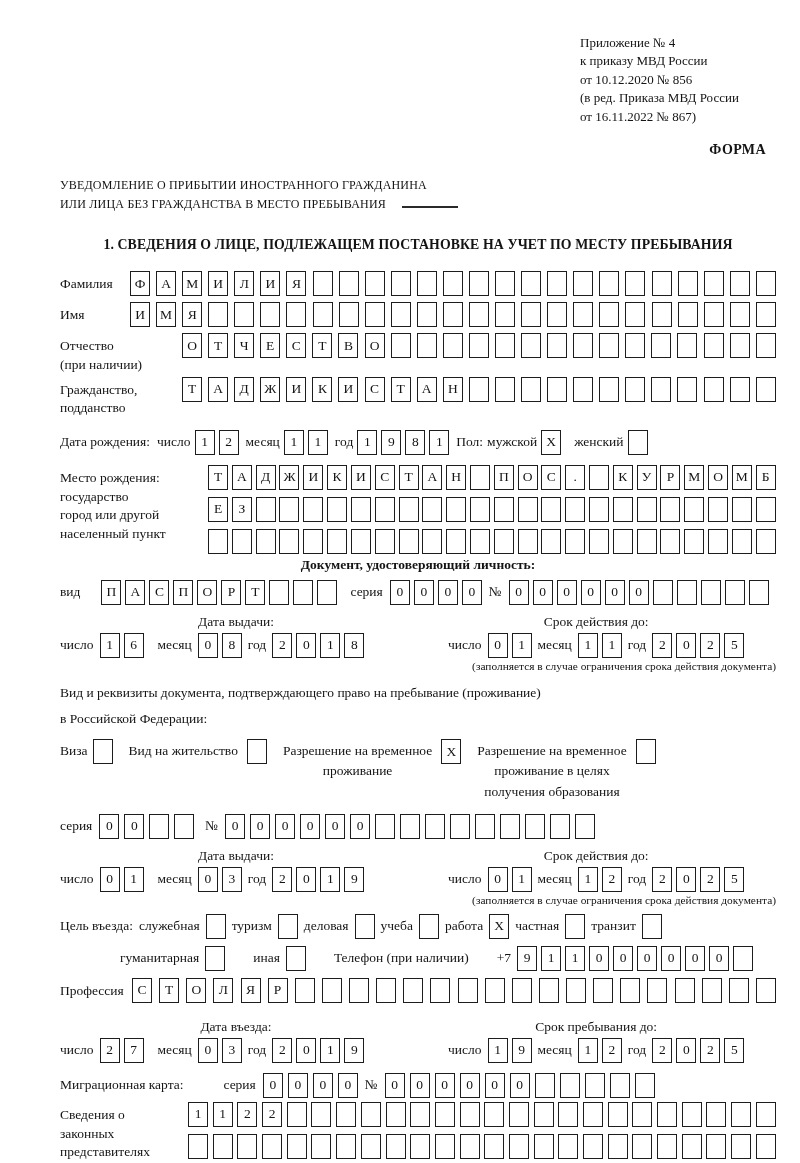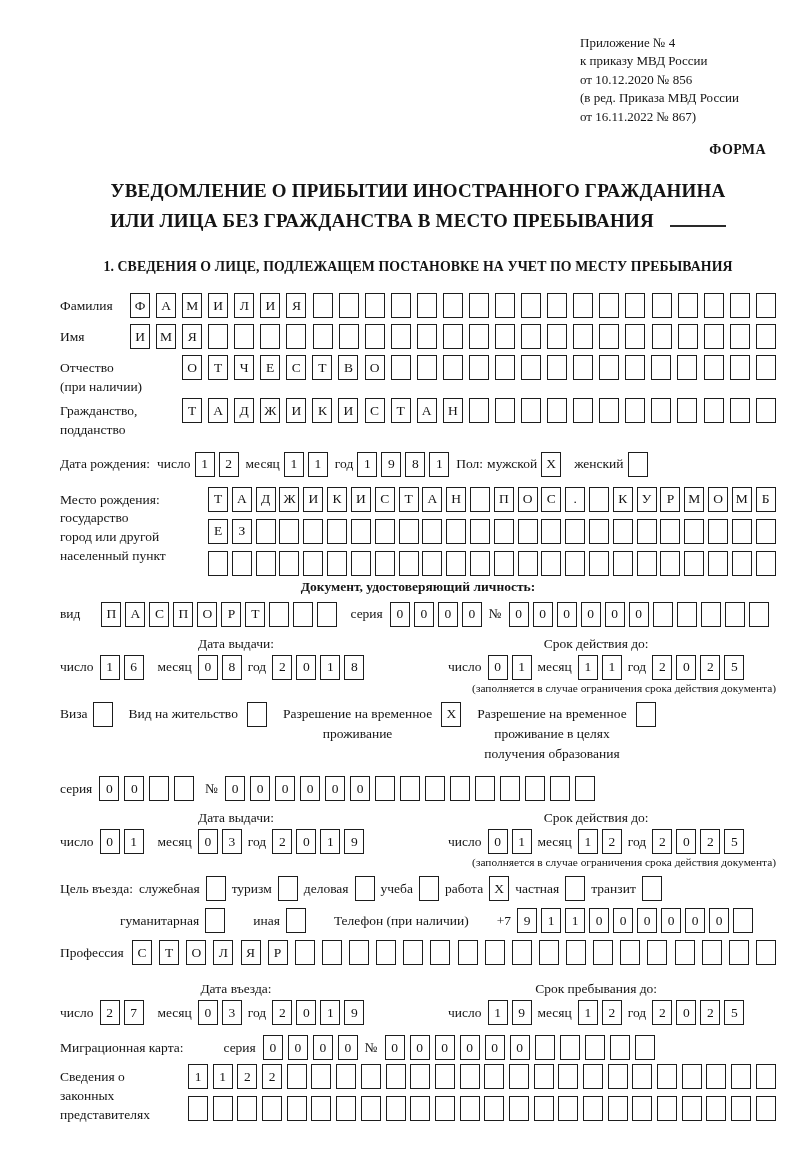--- a/index.html
+++ b/index.html
@@ -8,21 +8,21 @@
     width: 800px; height: 1163px; margin: 0 auto;
     font-family: "Liberation Serif", "DejaVu Serif", serif;
     color: #141414; font-size: 13.5px;
   }
   .page { width: 800px; height: 1163px; padding: 34px 24px 10px 60px; overflow: hidden; border-radius: 15px; }
 
   .appendix { margin-left: auto; width: 196px; font-size: 13px; line-height: 1.42; }
   .edition { }
   .forma { text-align: right; padding-right: 10px; font-weight: bold; font-size: 14px; letter-spacing: .4px; margin-top: 16px; }
 
-  .title { text-align: center; font-weight: bold; font-size: 19px; line-height: 1.55; margin-top: 18px; letter-spacing: .2px; }
+  .title { font-weight: normal; font-size: 12px; line-height: 1.55; margin-top: 18px; letter-spacing: .2px; }
   .blank-line { display: inline-block; width: 56px; border-bottom: 2px solid #2a2a2a; margin-left: 16px; vertical-align: baseline; }
 
   .sec-heading { margin-top: 24px; margin-bottom: 18px; text-align: center; font-weight: bold; font-size: 13.8px; letter-spacing: .1px; }
 
   .row { display: flex; align-items: flex-start; margin-bottom: 6px; }
   .lbl { flex-shrink: 0; padding-top: 4px; line-height: 1.38; }
   .w70 { width: 70px; } .w122 { width: 122px; } .w148 { width: 148px; } .w128 { width: 128px; }
 
   .cells-sb { flex: 1; display: flex; justify-content: space-between; }
   .cells-in { display: inline-flex; gap: 4px; }
@@ -411,20 +411,24 @@
             <span class="cell">2</span>
             <span class="cell">0</span>
             <span class="cell">2</span>
             <span class="cell">5</span>
           </span>
       </div>
     </div>
   </div>
   <div class="note">(заполняется в случае ограничения срока действия документа)</div>
 
+  <div class="intro">
+      <div>Вид и реквизиты документа, подтверждающего право на пребывание (проживание)</div>
+      <div>в Российской Федерации:</div>
+    </div>
 
   <div class="opts-row">
     <span class="opt">
       <span class="olbl">Виза</span>
       <span class="cbox" style="margin-left:5px"></span>
     </span>
     <span class="opt">
       <span class="olbl">Вид на жительство</span>
       <span class="cbox"></span>
     </span>

